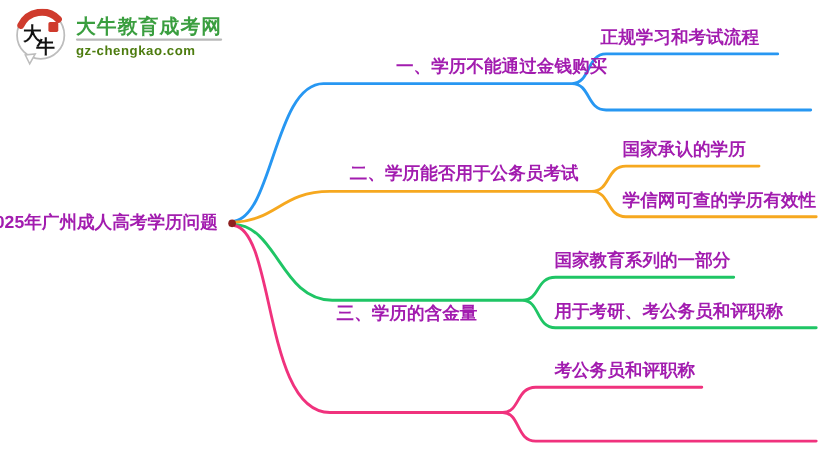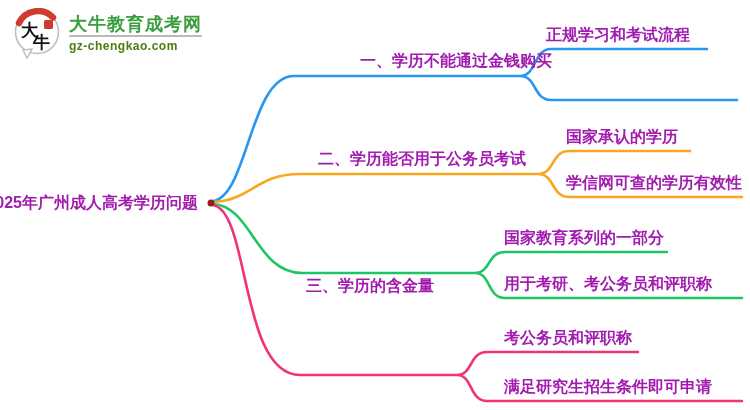--- a/index.html
+++ b/index.html
@@ -68,15 +68,14 @@
 
   <div class="label" style="left:318px;top:148px;font-family:Liberation Serif, serif;">二、学历能否用于公务员考试</div>
   <div class="label" style="left:566px;top:172px;">学信网可查的学历有效性</div>
   <div class="label" style="left:566px;top:126px;">国家承认的学历</div>
 
   <div class="label" style="left:306px;top:247px;margin-top:28px;">三、学历的含金量</div>
   <div class="label" style="left:504px;top:227px;">国家教育系列的一部分</div>
   <div class="label" style="left:504px;top:273px;">用于考研、考公务员和评职称</div>
 
   <div class="label" style="left:504px;top:327px;">考公务员和评职称</div>
-  <div class="label" style="left:504px;top:376px;">满足研究生招生条件即可申请</div>
 
 </div>
 
 </body></html>

